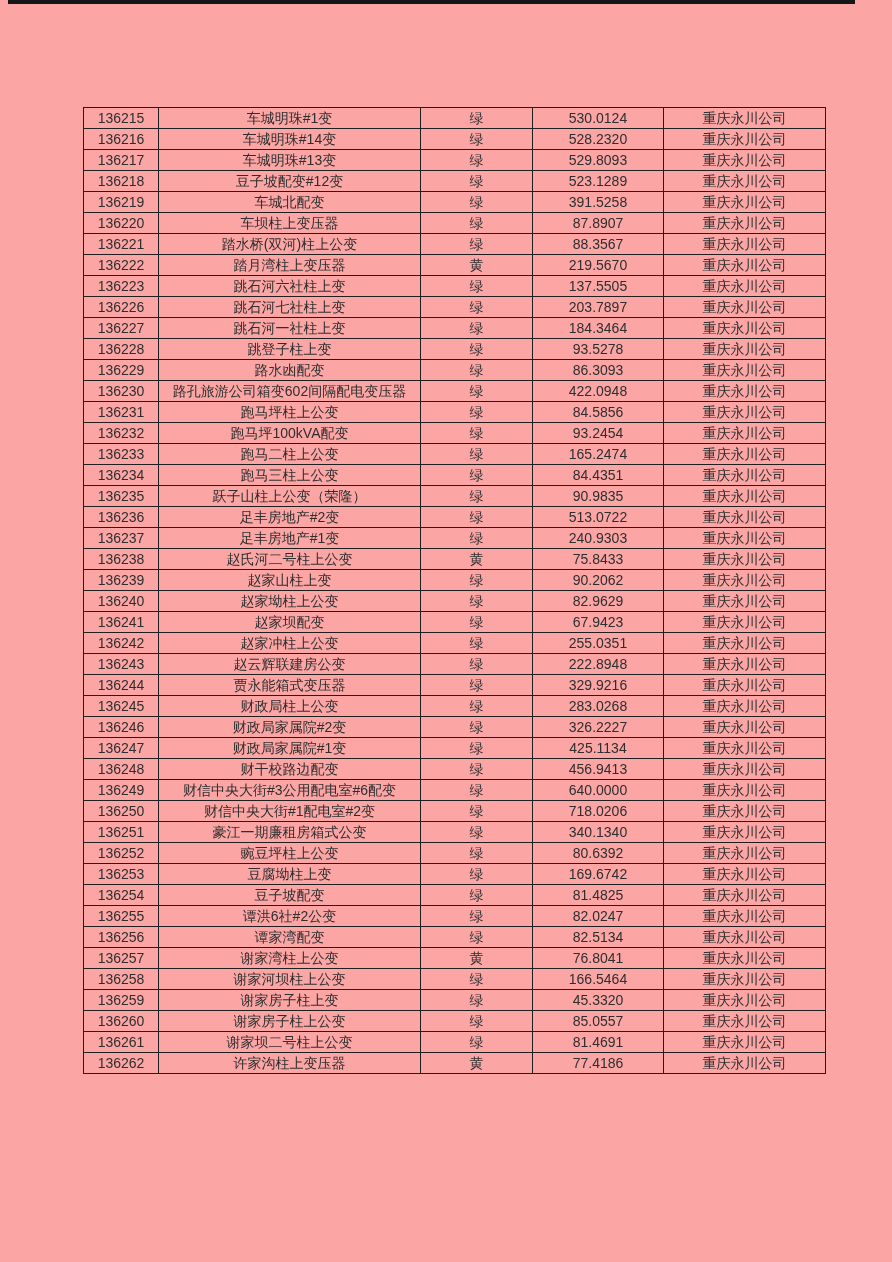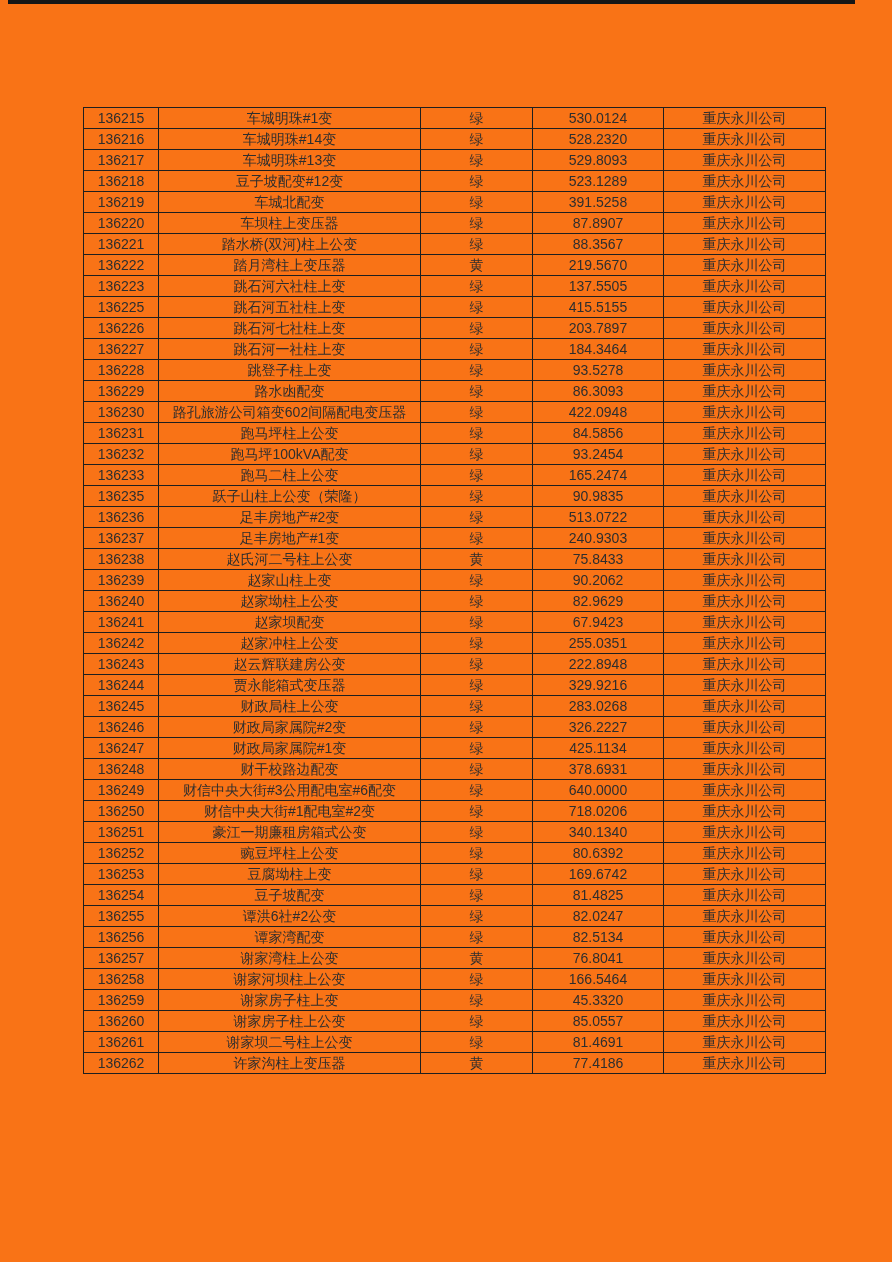--- a/index.html
+++ b/index.html
@@ -4,21 +4,21 @@
 <style>
   html, body {
     margin: 0;
     padding: 0;
     background: #ffffff;
   }
   .page {
     position: relative;
     width: 892px;
     height: 1262px;
-    background: #f97316;
+    background: #fca5a5;
     overflow: hidden;
     font-family: "Liberation Sans", sans-serif;
   }
   .scan-bar {
     position: absolute;
     top: 0;
     left: 8px;
     width: 847px;
     height: 4px;
     background: #161616;
@@ -114,27 +114,20 @@
       <td class="col-company">重庆永川公司</td>
     </tr>
         <tr>
       <td class="col-id">136223</td>
       <td class="col-name">跳石河六社柱上变</td>
       <td class="col-status">绿</td>
       <td class="col-value">137.5505</td>
       <td class="col-company">重庆永川公司</td>
     </tr>
         <tr>
-      <td class="col-id">136225</td>
-      <td class="col-name">跳石河五社柱上变</td>
-      <td class="col-status">绿</td>
-      <td class="col-value">415.5155</td>
-      <td class="col-company">重庆永川公司</td>
-    </tr>
-        <tr>
       <td class="col-id">136226</td>
       <td class="col-name">跳石河七社柱上变</td>
       <td class="col-status">绿</td>
       <td class="col-value">203.7897</td>
       <td class="col-company">重庆永川公司</td>
     </tr>
         <tr>
       <td class="col-id">136227</td>
       <td class="col-name">跳石河一社柱上变</td>
       <td class="col-status">绿</td>
@@ -174,20 +167,27 @@
       <td class="col-name">跑马坪100kVA配变</td>
       <td class="col-status">绿</td>
       <td class="col-value">93.2454</td>
       <td class="col-company">重庆永川公司</td>
     </tr>
         <tr>
       <td class="col-id">136233</td>
       <td class="col-name">跑马二柱上公变</td>
       <td class="col-status">绿</td>
       <td class="col-value">165.2474</td>
+      <td class="col-company">重庆永川公司</td>
+    </tr>
+        <tr>
+      <td class="col-id">136234</td>
+      <td class="col-name">跑马三柱上公变</td>
+      <td class="col-status">绿</td>
+      <td class="col-value">84.4351</td>
       <td class="col-company">重庆永川公司</td>
     </tr>
         <tr>
       <td class="col-id">136235</td>
       <td class="col-name">跃子山柱上公变（荣隆）</td>
       <td class="col-status">绿</td>
       <td class="col-value">90.9835</td>
       <td class="col-company">重庆永川公司</td>
     </tr>
         <tr>
@@ -271,21 +271,21 @@
       <td class="col-id">136247</td>
       <td class="col-name">财政局家属院#1变</td>
       <td class="col-status">绿</td>
       <td class="col-value">425.1134</td>
       <td class="col-company">重庆永川公司</td>
     </tr>
         <tr>
       <td class="col-id">136248</td>
       <td class="col-name">财干校路边配变</td>
       <td class="col-status">绿</td>
-      <td class="col-value">378.6931</td>
+      <td class="col-value">456.9413</td>
       <td class="col-company">重庆永川公司</td>
     </tr>
         <tr>
       <td class="col-id">136249</td>
       <td class="col-name">财信中央大街#3公用配电室#6配变</td>
       <td class="col-status">绿</td>
       <td class="col-value">640.0000</td>
       <td class="col-company">重庆永川公司</td>
     </tr>
         <tr>

